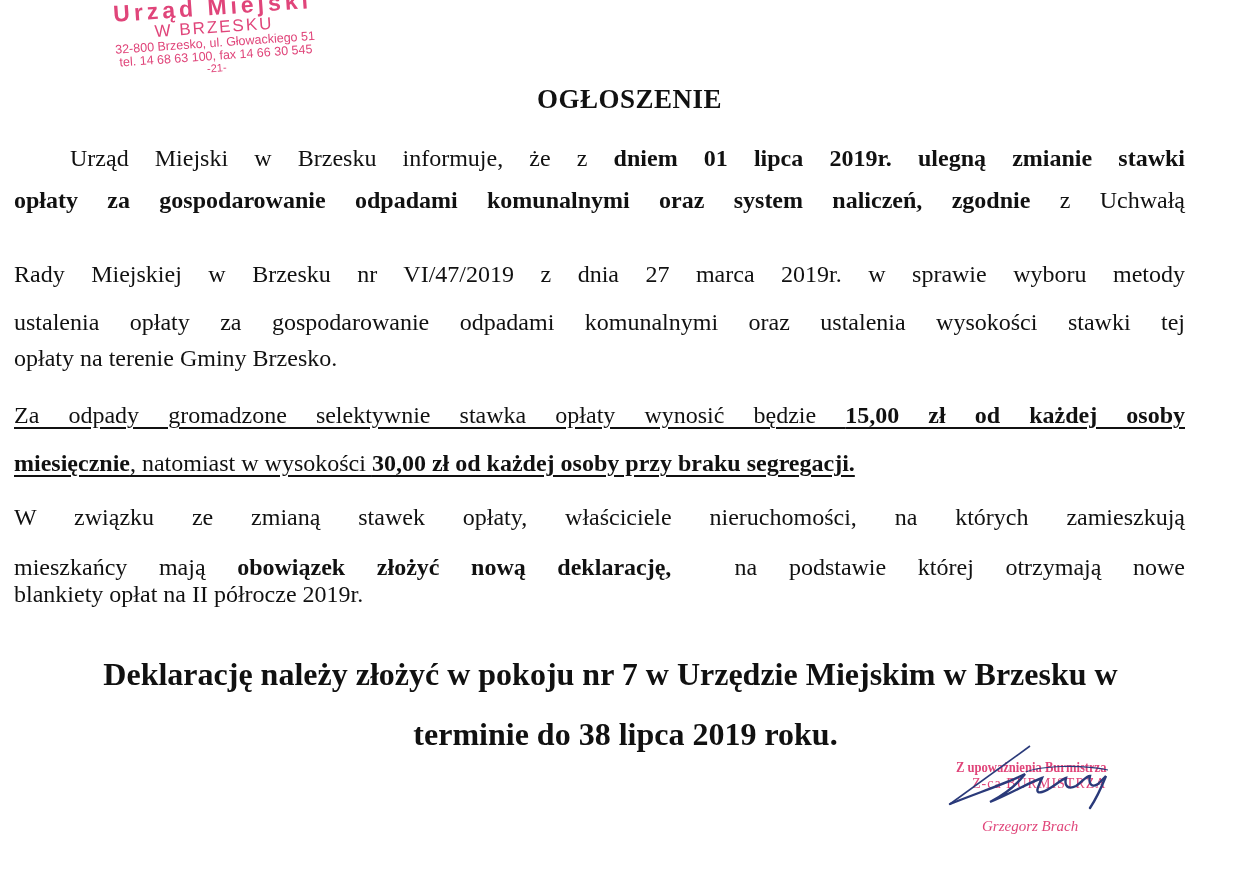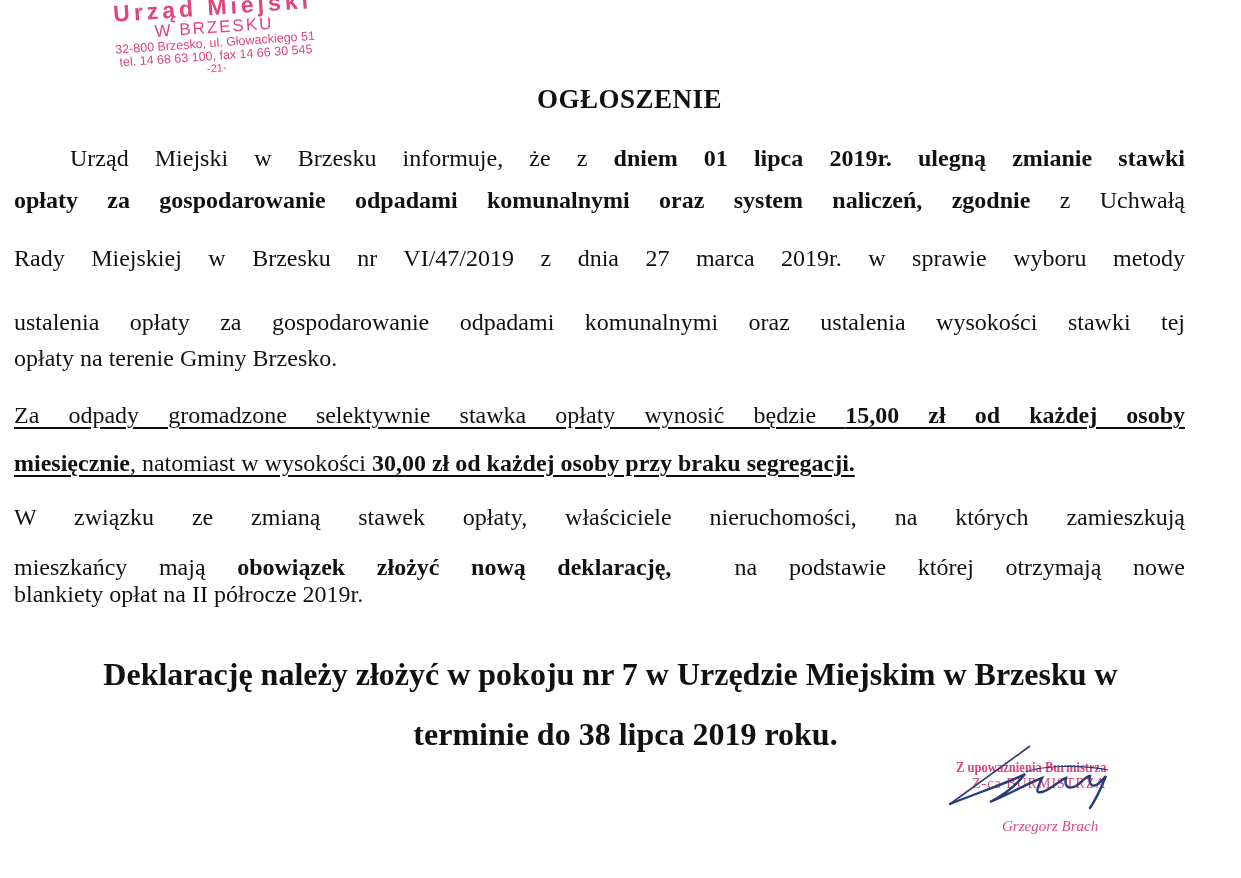--- a/index.html
+++ b/index.html
@@ -113,21 +113,20 @@
     }
     .sig .name {
       position: absolute;
       left: 32px;
       top: 66px;
       color: #e0457a;
       font-size: 15px;
       font-style: italic;
       font-family: "Liberation Serif", serif;
       white-space: nowrap;
-      margin-left: 20px;
     }
     .sig svg {
       position: absolute;
       left: -20px;
       top: -10px;
     }
   </style>
 </head>
 <body>
 
@@ -136,21 +135,21 @@
   <div class="s2">W BRZESKU</div>
   <div class="s3">32-800 Brzesko, ul. Głowackiego 51</div>
   <div class="s4">tel. 14 68 63 100, fax 14 66 30 545</div>
   <div class="s5">-21-</div>
 </div>
 
 <div class="title">OGŁOSZENIE</div>
 
 <div class="line indent" style="top:144px;"><span>Urząd Miejski w Brzesku informuje, że z </span><b>dniem 01 lipca 2019r. ulegną zmianie stawki</b></div>
 <div class="line" style="top:186px;"><b>opłaty za gospodarowanie odpadami komunalnymi oraz system naliczeń, zgodnie</b><span> z Uchwałą</span></div>
-<div class="line" style="top:244px;">Rady Miejskiej w Brzesku nr VI/47/2019 z dnia 27 marca 2019r. w sprawie wyboru metody</div>
+<div class="line" style="top:260px;">Rady Miejskiej w Brzesku nr VI/47/2019 z dnia 27 marca 2019r. w sprawie wyboru metody</div>
 <div class="line" style="top:308px;">ustalenia opłaty za gospodarowanie odpadami komunalnymi oraz ustalenia wysokości stawki tej</div>
 <div class="line last" style="top:344px;">opłaty na terenie Gminy Brzesko.</div>
 
 <div class="line ul" style="top:401px;"><span> Za odpady gromadzone selektywnie stawka opłaty wynosić będzie </span><b>15,00 zł od każdej osoby</b></div>
 <div class="line last ul" style="top:449px; width:auto;"><b>miesięcznie</b><span>, natomiast w wysokości </span><b>30,00 zł od każdej osoby przy braku segregacji.</b></div>
 
 <div class="line" style="top:503px;">W związku ze zmianą stawek opłaty, właściciele nieruchomości, na których zamieszkują</div>
 <div class="line" style="top:553px;"><span>mieszkańcy mają </span><b>obowiązek złożyć nową deklarację,</b><span style="white-space:pre;margin-top:48px;">  na podstawie której otrzymają nowe</span></div>
 <div class="line last" style="top:580px;">blankiety opłat na II półrocze 2019r.</div>
 

